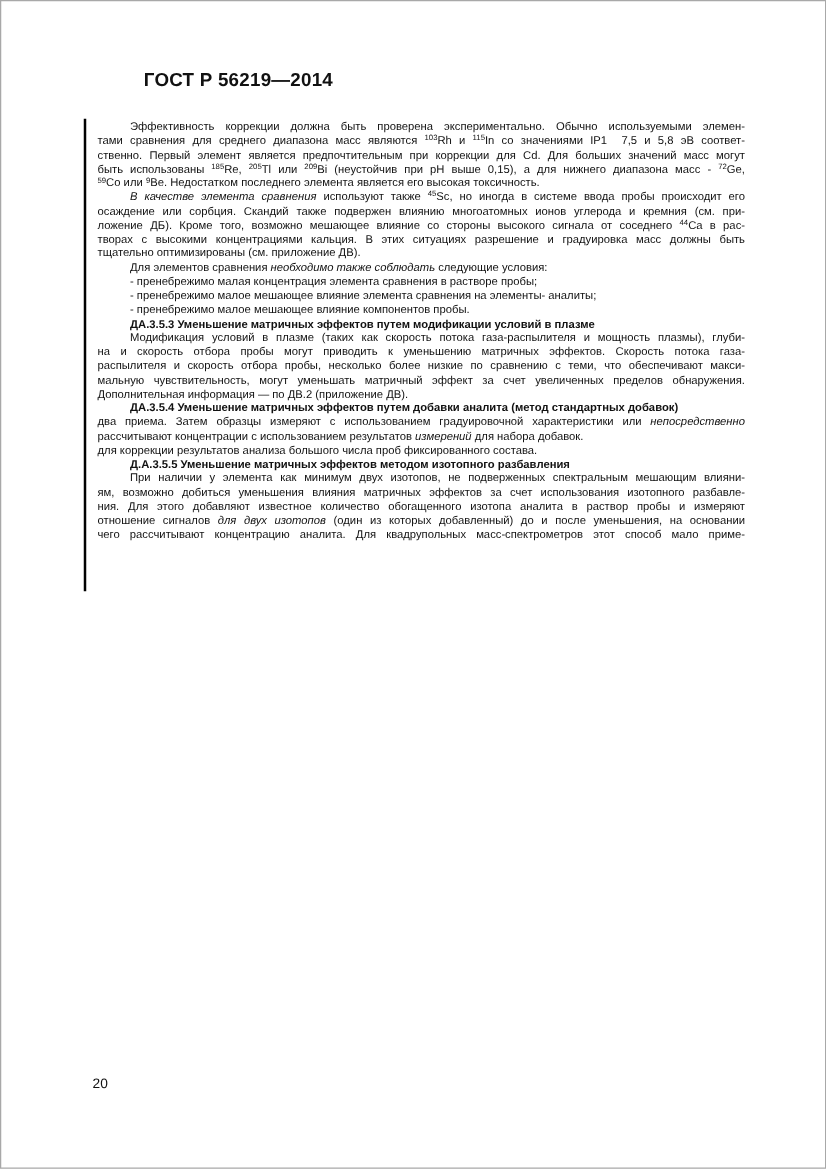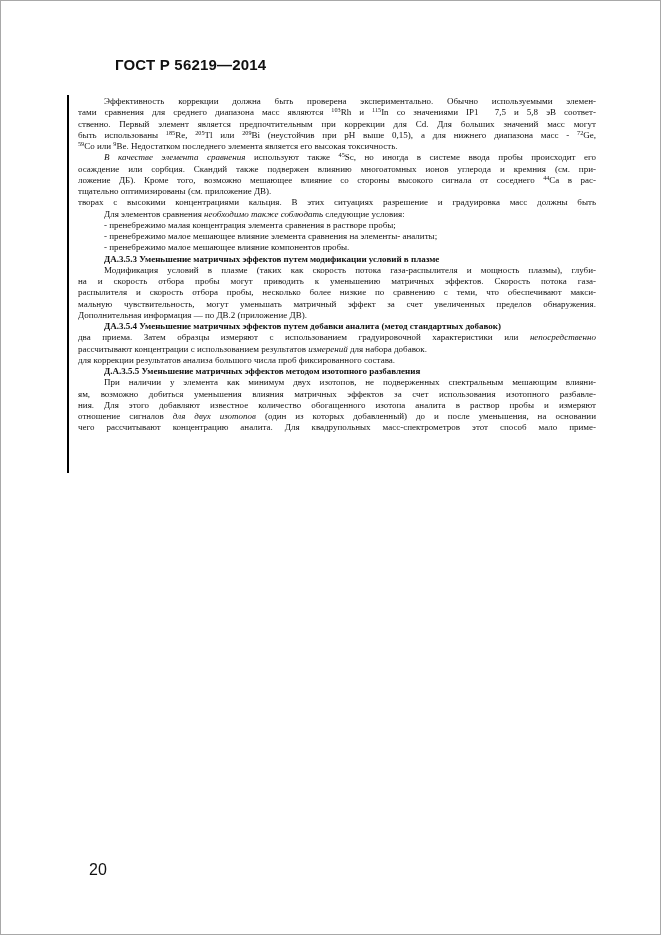--- a/index.html
+++ b/index.html
@@ -10,28 +10,28 @@
   .page-frame{position:absolute;inset:0;border:1px solid #a8a8a8;pointer-events:none;}
   .doc-header{
     position:absolute;left:72px;top:56px;
     font-size:15px;font-weight:bold;letter-spacing:.2px;white-space:nowrap;margin-left:43px;
   }
   .change-bar{position:absolute;left:67px;top:95px;width:2px;height:378px;background:#000;}
   .doc-body{
     position:absolute;left:78px;top:96px;width:518px;
     font-size:9px;line-height:11.25px;letter-spacing:0;
   }
-  .block{margin:0;font-family:Liberation Serif, serif;}
+  .block{margin:0;}
   .block.bold{font-weight:bold;}
   .line{text-align:justify;text-align-last:justify;}
   .line.last{text-align-last:left;}
   .line.indent{text-indent:26px;}
   .doc-body sup{font-size:6.2px;line-height:0;position:relative;top:-3px;vertical-align:baseline;}
   .doc-body i{font-style:italic;}
-  .page-number{position:absolute;left:89px;top:861px;font-size:16px;}
+  .page-number{position:absolute;left:74px;top:861px;font-size:11px;}
 </style>
 </head>
 <body>
 
 <div class="page-frame"></div>
 
 <div class="doc-header">ГОСТ Р 56219—2014</div>
 
 <div class="change-bar"></div>
 
@@ -40,22 +40,22 @@
       <div class="line indent"><span>Эффективность коррекции должна быть проверена экспериментально. Обычно используемыми элемен-</span></div>
       <div class="line"><span>тами сравнения для среднего диапазона масс являются </span><sup>103</sup><span>Rh и </span><sup>115</sup><span>In со значениями IP1 &nbsp;7,5 и 5,8 эВ соответ-</span></div>
       <div class="line"><span>ственно. Первый элемент является предпочтительным при коррекции для Cd. Для больших значений масс могут</span></div>
       <div class="line"><span>быть использованы </span><sup>185</sup><span>Re, </span><sup>205</sup><span>Tl или </span><sup>209</sup><span>Bi (неустойчив при pH выше 0,15), а для нижнего диапазона масс - </span><sup>72</sup><span>Ge,</span></div>
       <div class="line last"><sup>59</sup><span>Co или </span><sup>9</sup><span>Be. Недостатком последнего элемента является его высокая токсичность.</span></div>
     </div>
     <div class="block">
       <div class="line indent"><i>В качестве элемента сравнения</i><span> используют также </span><sup>45</sup><span>Sc, но иногда в системе ввода пробы происходит его</span></div>
       <div class="line"><span>осаждение или сорбция. Скандий также подвержен влиянию многоатомных ионов углерода и кремния (см. при-</span></div>
       <div class="line"><span>ложение ДБ). Кроме того, возможно мешающее влияние со стороны высокого сигнала от соседнего </span><sup>44</sup><span>Ca в рас-</span></div>
+      <div class="line"><span>творах с высокими концентрациями кальция. В этих ситуациях разрешение и градуировка масс должны быть</span></div>
       <div class="line last"><span>тщательно оптимизированы (см. приложение ДВ).</span></div>
-      <div class="line"><span>творах с высокими концентрациями кальция. В этих ситуациях разрешение и градуировка масс должны быть</span></div>
     </div>
     <div class="block">
       <div class="line indent last"><span>Для элементов сравнения </span><i>необходимо также соблюдать</i><span> следующие условия:</span></div>
     </div>
     <div class="block">
       <div class="line indent last"><span>- пренебрежимо малая концентрация элемента сравнения в растворе пробы;</span></div>
     </div>
     <div class="block">
       <div class="line indent last"><span>- пренебрежимо малое мешающее влияние элемента сравнения на элементы- аналиты;</span></div>
     </div>

